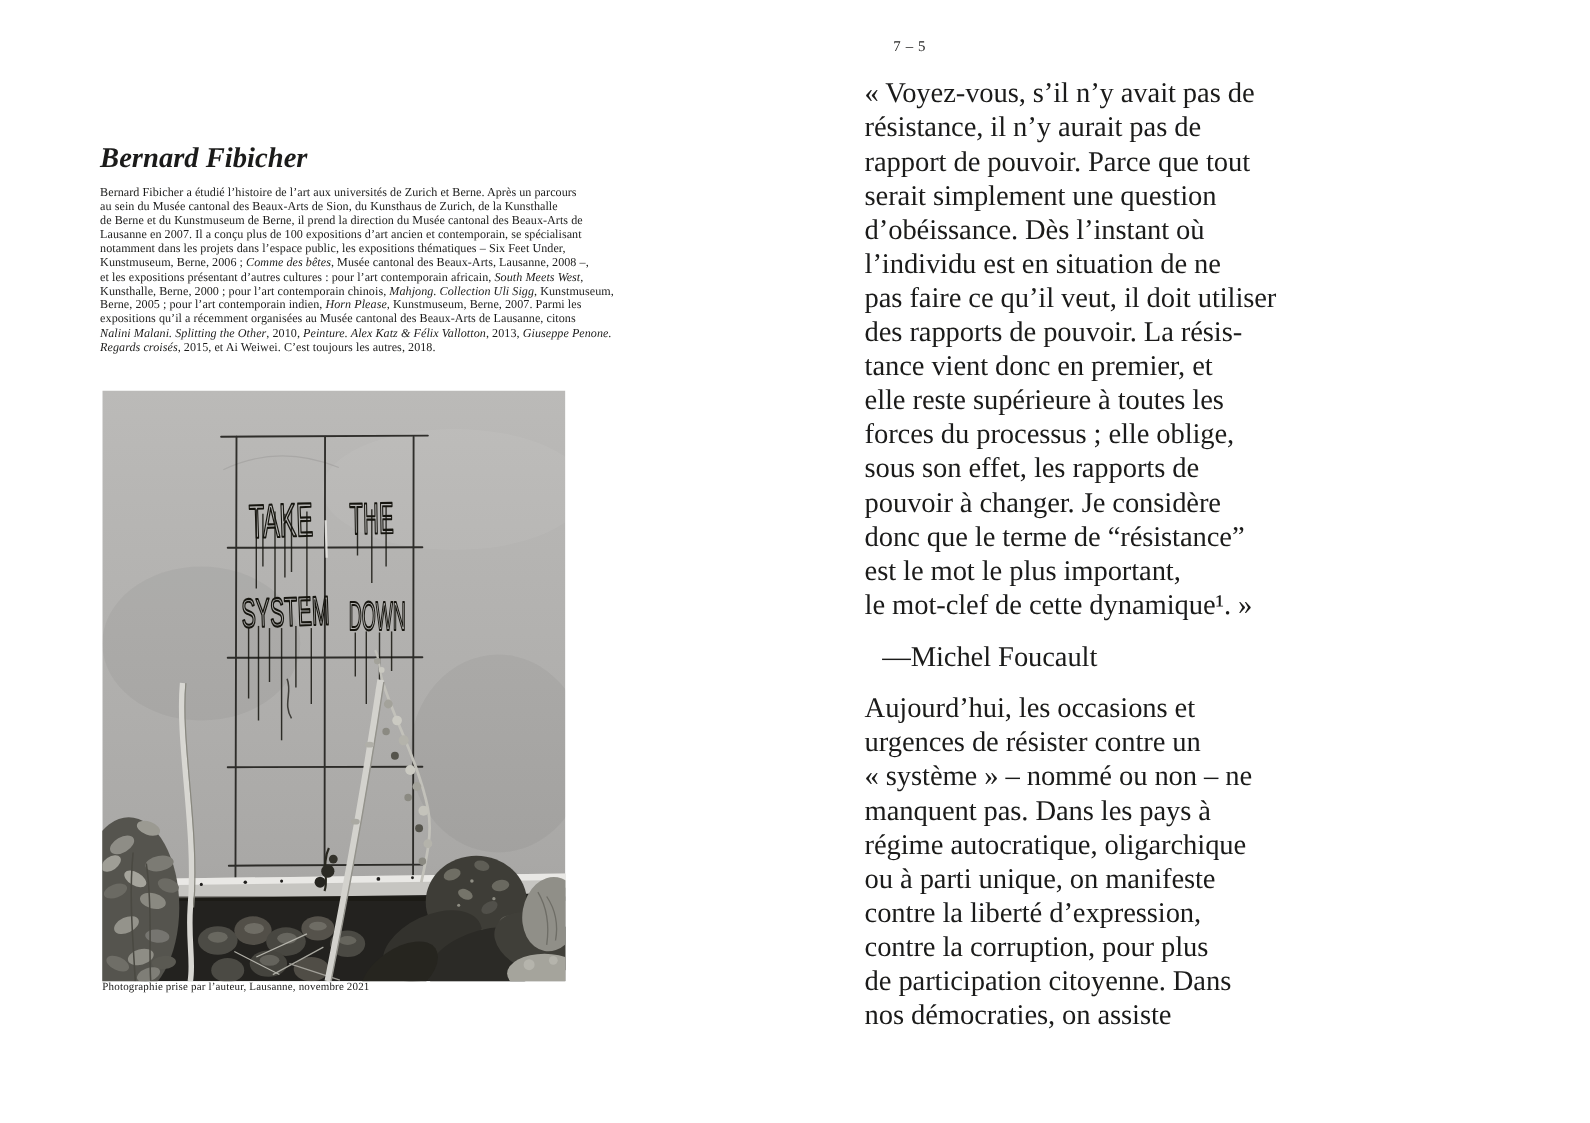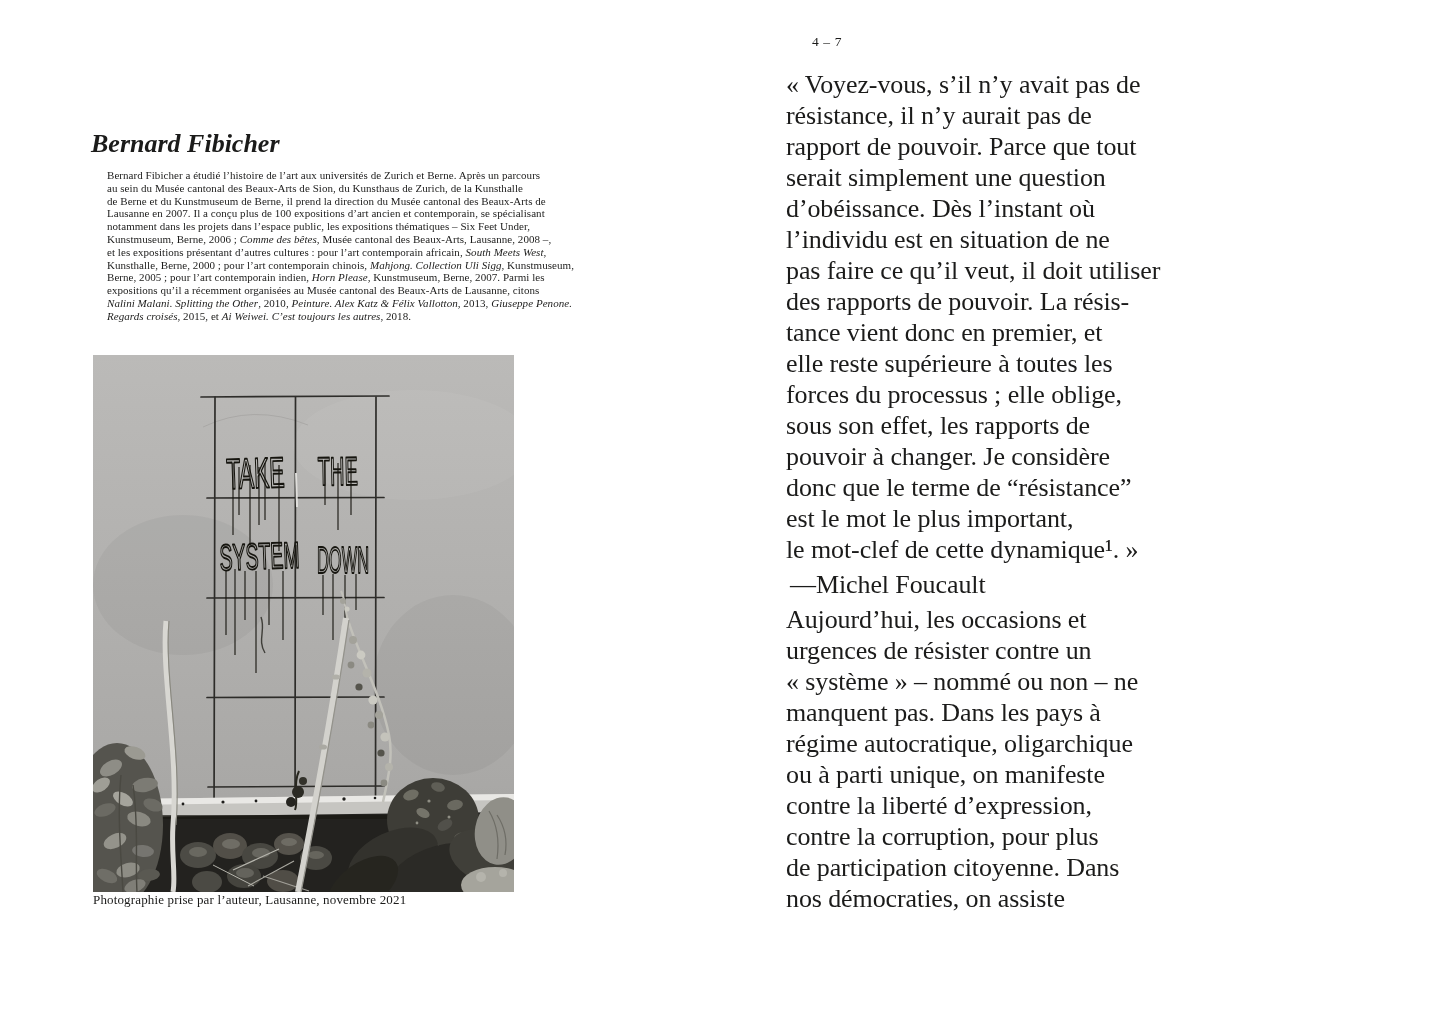--- a/index.html
+++ b/index.html
@@ -18,61 +18,61 @@
     font-size: 26px; line-height: 33px; letter-spacing: 0.2px;
     font-weight: 400; white-space: pre;
   }
   .author {
     position: absolute; left: 91px; top: 105px;
     font-size: 26px; line-height: 33px; font-style: italic; white-space: pre; text-align: center;
   }
   .bio {
     position: absolute; left: 91px; top: 158px;
     font-size: 11px; line-height: 12.8px; letter-spacing: 0.05px;
-    white-space: pre; color: #1c1c1b; margin-left: 16px;
+    white-space: pre; color: #1c1c1b;
   }
   .photo-figure { position: absolute; left: 93px; top: 355px; margin: 0; }
   .photo-figure svg { display: block; }
   .caption {
     position: absolute; left: 92px; top: 918px;
-    font-size: 13px; letter-spacing: 0.15px; white-space: pre;
+    font-size: 10px; letter-spacing: 0.15px; white-space: pre;
   }
 
   
   .pagenum {
     position: absolute; left: 812px; top: 34px;
     font-size: 13.5px; letter-spacing: 0.6px; white-space: pre;
   }
   .rightcol {
     position: absolute; left: 786px; top: 69px; width: 520px;
     font-size: 26px; line-height: 31px; letter-spacing: -0.1px;
   }
   .quote, .para { white-space: pre; margin: 0; }
-  .attr { white-space: pre; margin: 4px; }
+  .attr { white-space: pre; margin: 16px; }
   .para { }
 </style>
 </head>
 <body>
 
 <div class="spread">
 
   <h2 class="author">Bernard Fibicher</h2>
 
   <p class="bio"><span>Bernard Fibicher a étudié l’histoire de l’art aux universités de Zurich et Berne. Après un parcours
 au sein du Musée cantonal des Beaux-Arts de Sion, du Kunsthaus de Zurich, de la Kunsthalle
 de Berne et du Kunstmuseum de Berne, il prend la direction du Musée cantonal des Beaux-Arts de
 Lausanne en 2007. Il a conçu plus de 100 expositions d’art ancien et contemporain, se spécialisant
 notamment dans les projets dans l’espace public, les expositions thématiques – </span><span style="">Six Feet Under</span><span>,
 Kunstmuseum, Berne, 2006 ; </span><span style="font-style: italic;">Comme des bêtes</span><span>, Musée cantonal des Beaux-Arts, Lausanne, 2008 –,
 et les expositions présentant d’autres cultures : pour l’art contemporain africain, </span><span style="font-style: italic; text-align: center;">South Meets West</span><span>,
 Kunsthalle, Berne, 2000 ; pour l’art contemporain chinois, </span><span style="font-style: italic;">Mahjong. Collection Uli Sigg</span><span>, Kunstmuseum,
 Berne, 2005 ; pour l’art contemporain indien, </span><span style="font-style: italic;">Horn Please</span><span>, Kunstmuseum, Berne, 2007. Parmi les
 expositions qu’il a récemment organisées au Musée cantonal des Beaux-Arts de Lausanne, citons
 </span><span style="font-style: italic;">Nalini Malani. Splitting the Other</span><span>, 2010, </span><span style="font-style: italic;">Peinture. Alex Katz &amp; Félix Vallotton</span><span>, 2013, </span><span style="font-style: italic;">Giuseppe Penone.
-Regards croisés</span><span>, 2015, et </span><span style="font-style: italic;">Ai Weiwei. C’est toujours les autres</span><span>, 2018.</span></p>
+Regards croisés</span><span>, 2015, et </span><span style="">Ai Weiwei. C’est toujours les autres</span><span>, 2018.</span></p>
 
   <figure class="photo-figure">
     <svg width="421" height="537" viewBox="0 0 421 537" xmlns="http://www.w3.org/2000/svg">
       <defs>
         <linearGradient id="wallg" x1="0" y1="0" x2="0" y2="1">
           <stop offset="0" stop-color="#bbbab8"></stop>
           <stop offset="0.5" stop-color="#b0afad"></stop>
           <stop offset="0.8" stop-color="#a9a8a6"></stop>
           <stop offset="1" stop-color="#a09f9d"></stop>
         </linearGradient>
@@ -243,21 +243,21 @@
       </g>
 
       <g>
         <path d="M73,266 C68,320 86,400 80,470 C78,500 83,520 80,537" stroke="#d8d7d2" stroke-width="5" fill="none"></path>
         <path d="M76,266 C71,320 89,400 83,470" stroke="#89887f" stroke-width="1.1" fill="none"></path>
       </g>
     </svg>
     <figcaption class="caption" style="position:static">Photographie prise par l’auteur, Lausanne, novembre 2021</figcaption>
   </figure>
 
-  <div class="pagenum">4 – 7</div>
+  <div class="pagenum">7 – 5</div>
 
   <div class="rightcol">
     <p class="quote">« Voyez-vous, s’il n’y avait pas de
 résistance, il n’y aurait pas de
 rapport de pouvoir. Parce que tout
 serait simplement une question
 d’obéissance. Dès l’instant où
 l’individu est en situation de ne
 pas faire ce qu’il veut, il doit utiliser
 des rapports de pouvoir. La résis-

